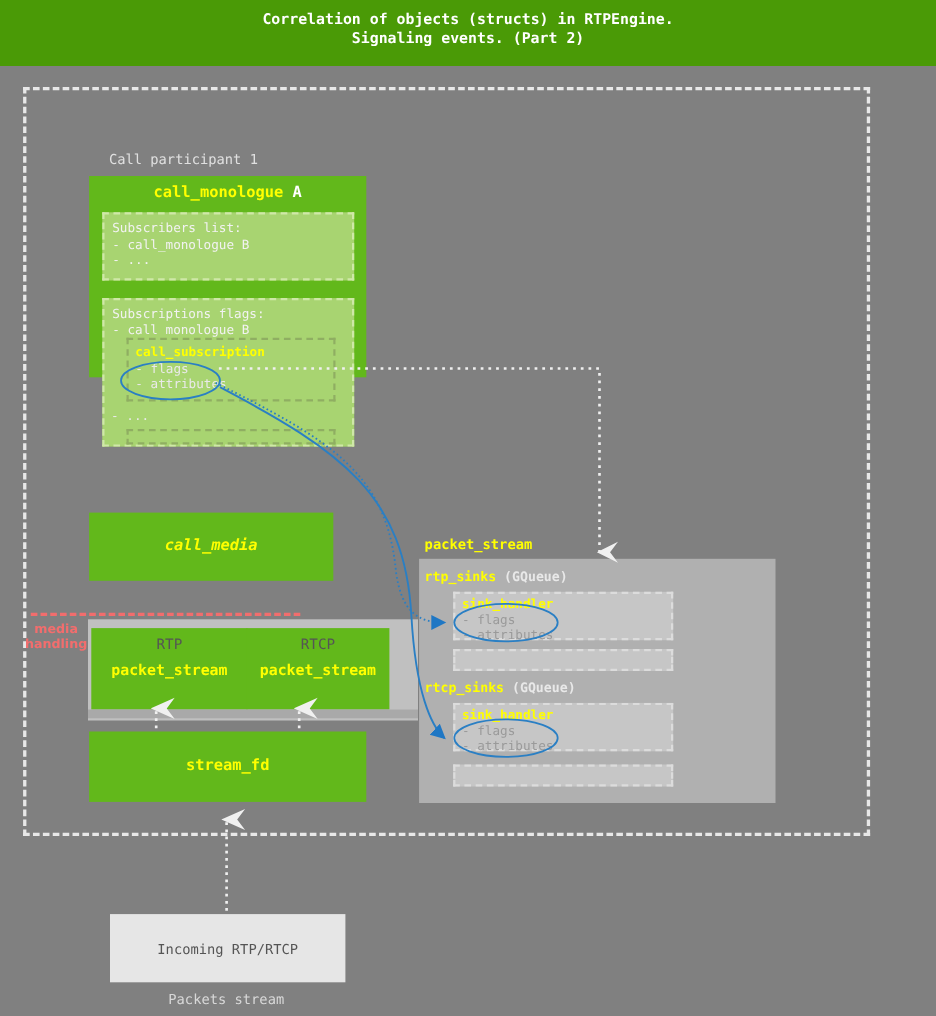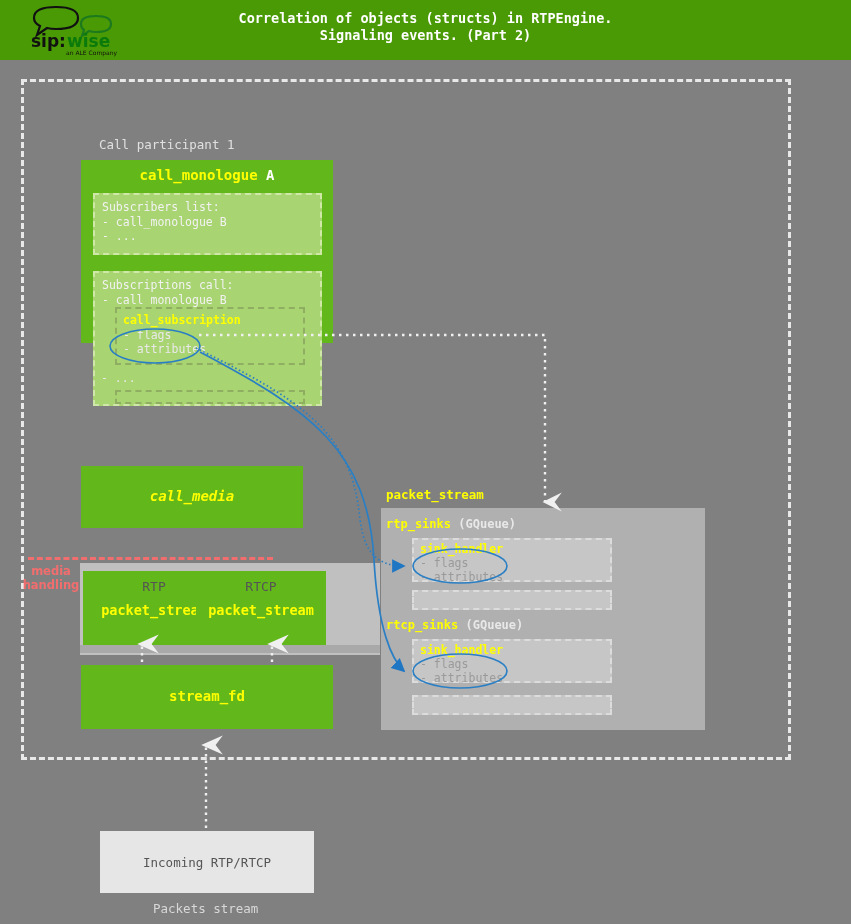--- a/index.html
+++ b/index.html
@@ -75,21 +75,21 @@
   .red-dash{
     position:absolute;left:28px;top:557px;width:245px;height:0;
     border-top:3px dashed #f26d6d;
   }
   .media-lbl{
     position:absolute;left:22px;top:565px;width:58px;
     color:#f26d6d;font-family:"DejaVu Sans","Liberation Sans",sans-serif;
     font-weight:bold;font-size:11.5px;line-height:13.5px;text-align:center;
   }
   #box-rtp{left:83px;top:571px;width:115px;height:74px;padding-left:27px;}
-  #box-rtcp{left:196px;top:571px;width:130px;height:74px;}
+  #box-rtcp{left:224px;top:571px;width:130px;height:74px;}
   .proto-lbl{
     position:absolute;left:0;right:0;top:8px;text-align:center;
     color:#555555;font-size:13px;
   }
   .proto-name{
     position:absolute;left:0;right:0;top:31px;text-align:center;
     color:#ffff00;font-weight:bold;font-size:13.5px;
   }
 
   
@@ -131,50 +131,41 @@
 
   
   .overlay{position:absolute;left:0;top:0;width:851px;height:924px;pointer-events:none;}
 </style>
 </head>
 <body>
 
 <div class="root">
 
   <div class="header">
-    <div class="logo">
-      <svg width="110" height="56" viewBox="0 0 110 56">
-        <path d="M8 16 q0-11 22-11 q22 0 22 11 q0 11-22 11 q-5 0-9-1 l-10 7 l3-9 q-6-3-6-8 z" fill="none" stroke="#111" stroke-width="2.2"></path>
-        <path d="M55 22 q0-8 15-8 q15 0 15 8 q0 8-15 8 q-4 0-7-1 l-7 5 l2-6 q-3-2-3-6 z" fill="none" stroke="#1c7a1c" stroke-width="2.2"></path>
-        <text x="5" y="45" font-family="DejaVu Sans, sans-serif" font-size="17" font-weight="bold" fill="#111">sip:</text>
-        <text x="41" y="45" font-family="DejaVu Sans, sans-serif" font-size="17" font-weight="bold" fill="#0a7a0a">wise</text>
-        <text x="40" y="53" font-family="DejaVu Sans, sans-serif" font-size="6" fill="#111">an ALE Company</text>
-      </svg>
-    </div>
     <div class="header-title">Correlation of objects (structs) in RTPEngine.
 Signaling events. (Part 2)</div>
   </div>
 
   <div class="outer-dash"></div>
 
   <div class="lbl lbl-participant">Call participant 1</div>
 
   <div class="gbox" id="box-monologue">
     <div class="gbox-title" style="top:7px;">
       <span>call_monologue</span><span class="plain"> A</span>
     </div>
 
     <div class="inner" id="inner-subscribers">
       <div>Subscribers list:</div>
       <div>- call_monologue B</div>
       <div>- ...</div>
     </div>
 
     <div class="inner" id="inner-subscriptions">
-      <div>Subscriptions call:</div>
+      <div>Subscriptions flags:</div>
       <div>- call monologue B</div>
 
       <div class="sub-dashed" id="sub-callsub">
         <div class="sub-title">call_subscription</div>
         <div>- flags</div>
         <div>- attributes</div>
       </div>
 
       <div class="ellipsis-row">- ...</div>
       <div class="sub-dashed" id="sub-empty"></div>

